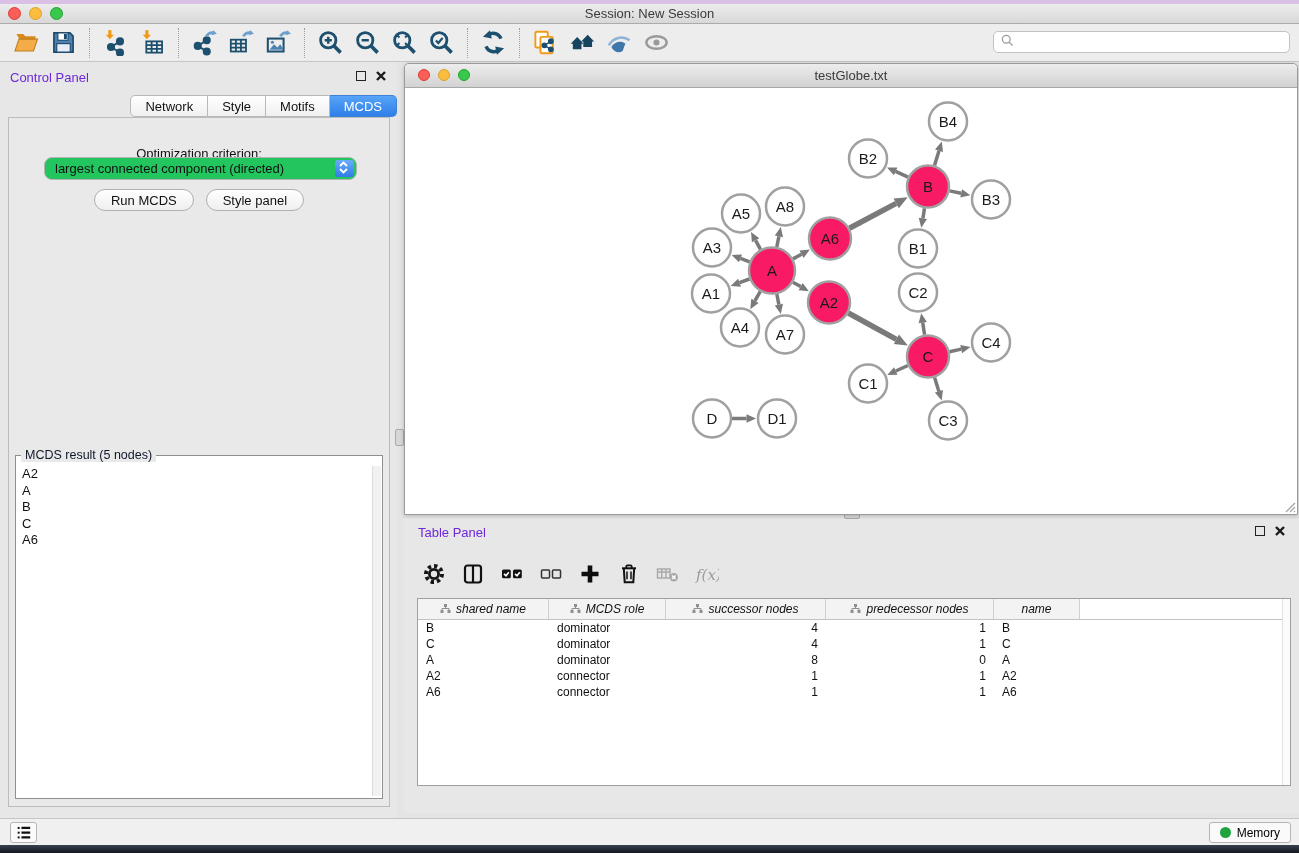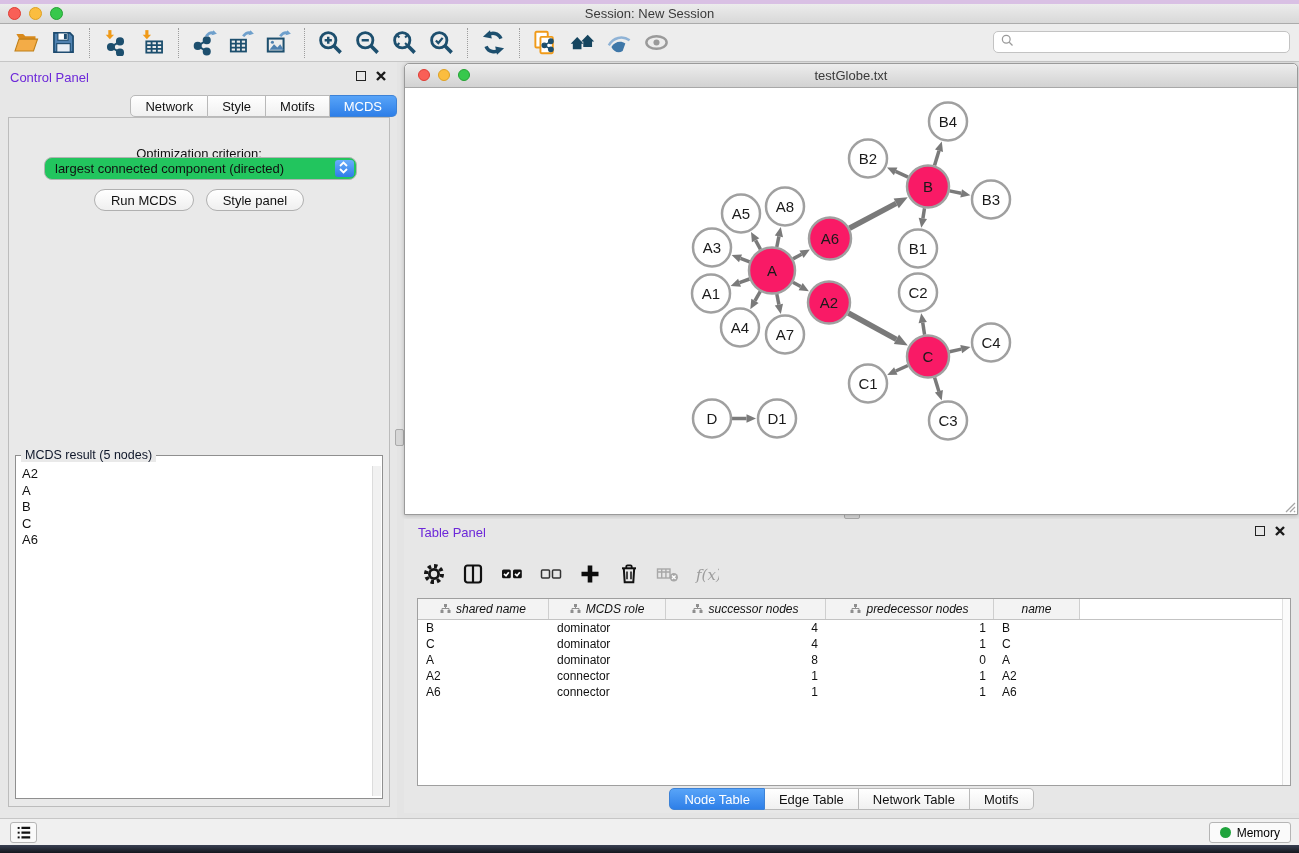--- a/index.html
+++ b/index.html
@@ -587,28 +587,20 @@
         <div class="tr">
           <div class="td " style="width:131px">A6</div>
           <div class="td " style="width:117px">connector</div>
           <div class="td r" style="width:160px">1</div>
           <div class="td r" style="width:168px">1</div>
           <div class="td " style="width:86px">A6</div>
         </div>
       </div>
     <div class="tbl-scroll"></div>
   </div>
-  <div class="tp-tabs">
-      <div class="seg" id="tp-tabs">
-        <div class="tab sel">Node Table</div>
-        <div class="tab ">Edge Table</div>
-        <div class="tab ">Network Table</div>
-        <div class="tab ">Motifs</div>
-      </div>
-    </div>
 </div>
 
 <div class="abs status">
   <div class="list-btn">
     <svg width="18" height="16" viewBox="0 0 24 22">
       <path d="M8.5 4h12M8.5 10.5h12M8.5 17h12" stroke="#111" stroke-width="3"></path>
       <g fill="#111">
           <rect x="3.3" y="2.7" width="2.7" height="2.7"></rect>
           <rect x="3.3" y="9.2" width="2.7" height="2.7"></rect>
           <rect x="3.3" y="15.7" width="2.7" height="2.7"></rect>

